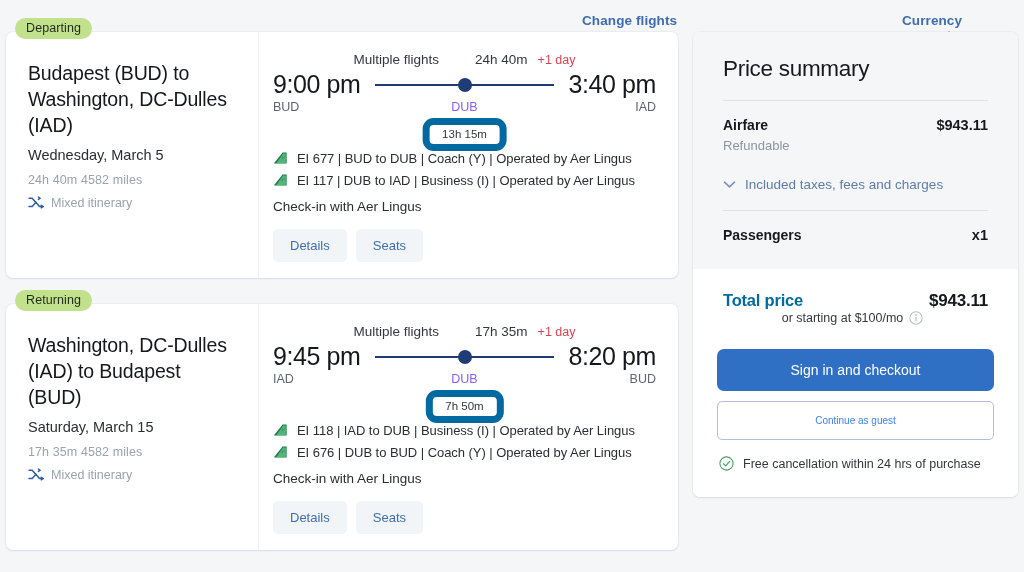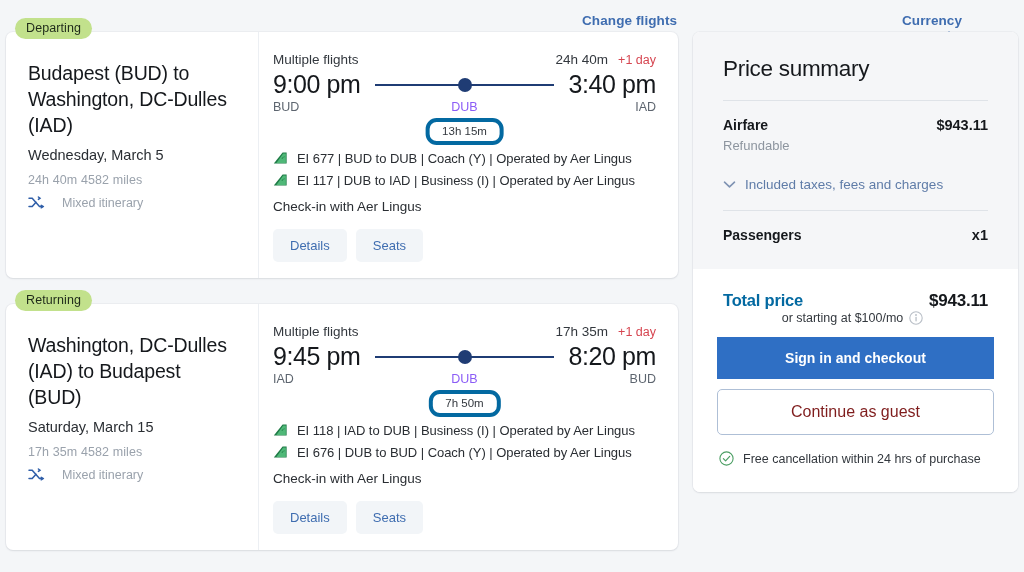--- a/index.html
+++ b/index.html
@@ -42,26 +42,26 @@
     width: 253px; flex: 0 0 253px; padding: 28px 24px 20px 22px;
     display: flex; flex-direction: column; 
     border-right: 1px solid #eceff3;
   }
   .route-title {
     font-size: 19.5px; line-height: 26px; color: #15181c; letter-spacing: -.15px;
     font-weight: 400;
   }
   .route-date { font-size: 14.5px; color: #2a2e33; margin-top: 9px; }
   .route-meta { font-size: 12.5px; color: #9aa2ac; margin-top: 10px; letter-spacing: .1px; }
-  .mixed-row { display: flex; align-items: center; gap: 17px; margin-top: 8px; }
+  .mixed-row { display: flex; align-items: center; gap: 6px; margin-top: 8px; }
   .mixed-label { font-size: 12.5px; color: #9aa2ac; }
 
   .card .col-right { flex: 1; padding: 20px 22px 16px 14px; }
 
-  .fl-head { display: flex; align-items: baseline; justify-content: space-between; gap: 36px; }
+  .fl-head { display: flex; align-items: baseline; justify-content: center; gap: 36px; }
   .fl-multiple { font-size: 13.5px; color: #33383e; }
   .fl-dur-wrap { display: flex; align-items: baseline; gap: 10px; }
   .fl-dur { font-size: 13.5px; color: #33383e; }
   .fl-plus { font-size: 12.5px; color: #d64550; }
 
   .times { display: flex; align-items: center; margin-top: 3px; }
   .time-big { font-size: 25px; color: #15181c; letter-spacing: -.4px; white-space: nowrap; }
   .time-right { text-align: right; }
   .line-area { flex: 1; position: relative; height: 26px; margin: 0 14px; }
   .line { position: absolute; left: 0; right: 0; top: 12px; height: 2px; background: #1f3c74; }
@@ -72,21 +72,21 @@
   .codes { display: flex; align-items: flex-start; margin-top: 1px; position: relative; }
   .code { font-size: 12.5px; color: #5d656f; }
   .code-mid {
     position: absolute; left: 0; right: 0; text-align: center;
     font-size: 12.5px; color: #8b5cf6;
   }
   .code-right { margin-left: auto; }
   .layover-row { position: relative; height: 26px; margin-top: 4px; }
   .layover {
     position: absolute; left: 50%; transform: translateX(-50%);
-    border: 4px solid #0369a1; border-radius: 11px;
+    border: 7px solid #0369a1; border-radius: 11px;
     font-size: 11.5px; color: #33383e; padding: 3px 13px 4px; background: #fff;
   }
 
   .seg { display: flex; align-items: center; gap: 9px; margin-top: 7px; }
   .seg-text { font-size: 13px; color: #2a2e33; letter-spacing: -.05px; }
   .checkin { font-size: 13.5px; color: #2a2e33; margin-top: 11px; }
 
   .btn-row { display: flex; gap: 9px; margin-top: 15px; }
   .pill-btn {
     background: #f2f5f8; color: #3f6db0; border: none; border-radius: 5px;
@@ -113,30 +113,29 @@
 
   .summary-bottom { background: #fff; padding: 22px 24px 26px; }
   .total-row { display: flex; justify-content: space-between; align-items: baseline; padding: 0 6px; }
   .total-label { font-size: 16.5px; color: #0369a1; font-weight: bold; letter-spacing: -.2px; }
   .total-value { font-size: 17px; color: #15181c; font-weight: bold; letter-spacing: -.2px; }
   .starting {
     display: flex; align-items: center; justify-content: center; gap: 6px;
     font-size: 12.5px; color: #33383e; padding-right: 6px;
   }
   .btn-primary {
-    display: block; width: 100%; margin-top: 12px;
-    background: #2f6fc4; color: #fff; border: none; border-radius: 0;
+    display: block; width: 100%; margin-top: 24px;
+    background: #2f6fc4; color: #fff; border: none; border-radius: 7px;
     font-size: 14px; padding: 13px 0; cursor: pointer;
     font-family: "Liberation Sans", sans-serif;
-    font-weight: bold;
   }
   .btn-secondary {
     display: block; width: 100%; margin-top: 10px;
-    background: #fff; color: #7f1d1d; border: 1px solid #aebfd6; border-radius: 5px;
-    font-size: 16px; padding: 13px 0; cursor: pointer;
+    background: #fff; color: #3b82f6; border: 1px solid #aebfd6; border-radius: 5px;
+    font-size: 10px; padding: 13px 0; cursor: pointer;
     font-family: "Liberation Sans", sans-serif;
   }
   .cancel-row { display: flex; align-items: center; gap: 9px; margin-top: 16px; padding-left: 2px; }
   .cancel-text { font-size: 12.5px; color: #33383e; }
 
   .icon { display: inline-flex; align-items: center; justify-content: center; flex: none; }
 </style>
 </head>
 <body>
 

